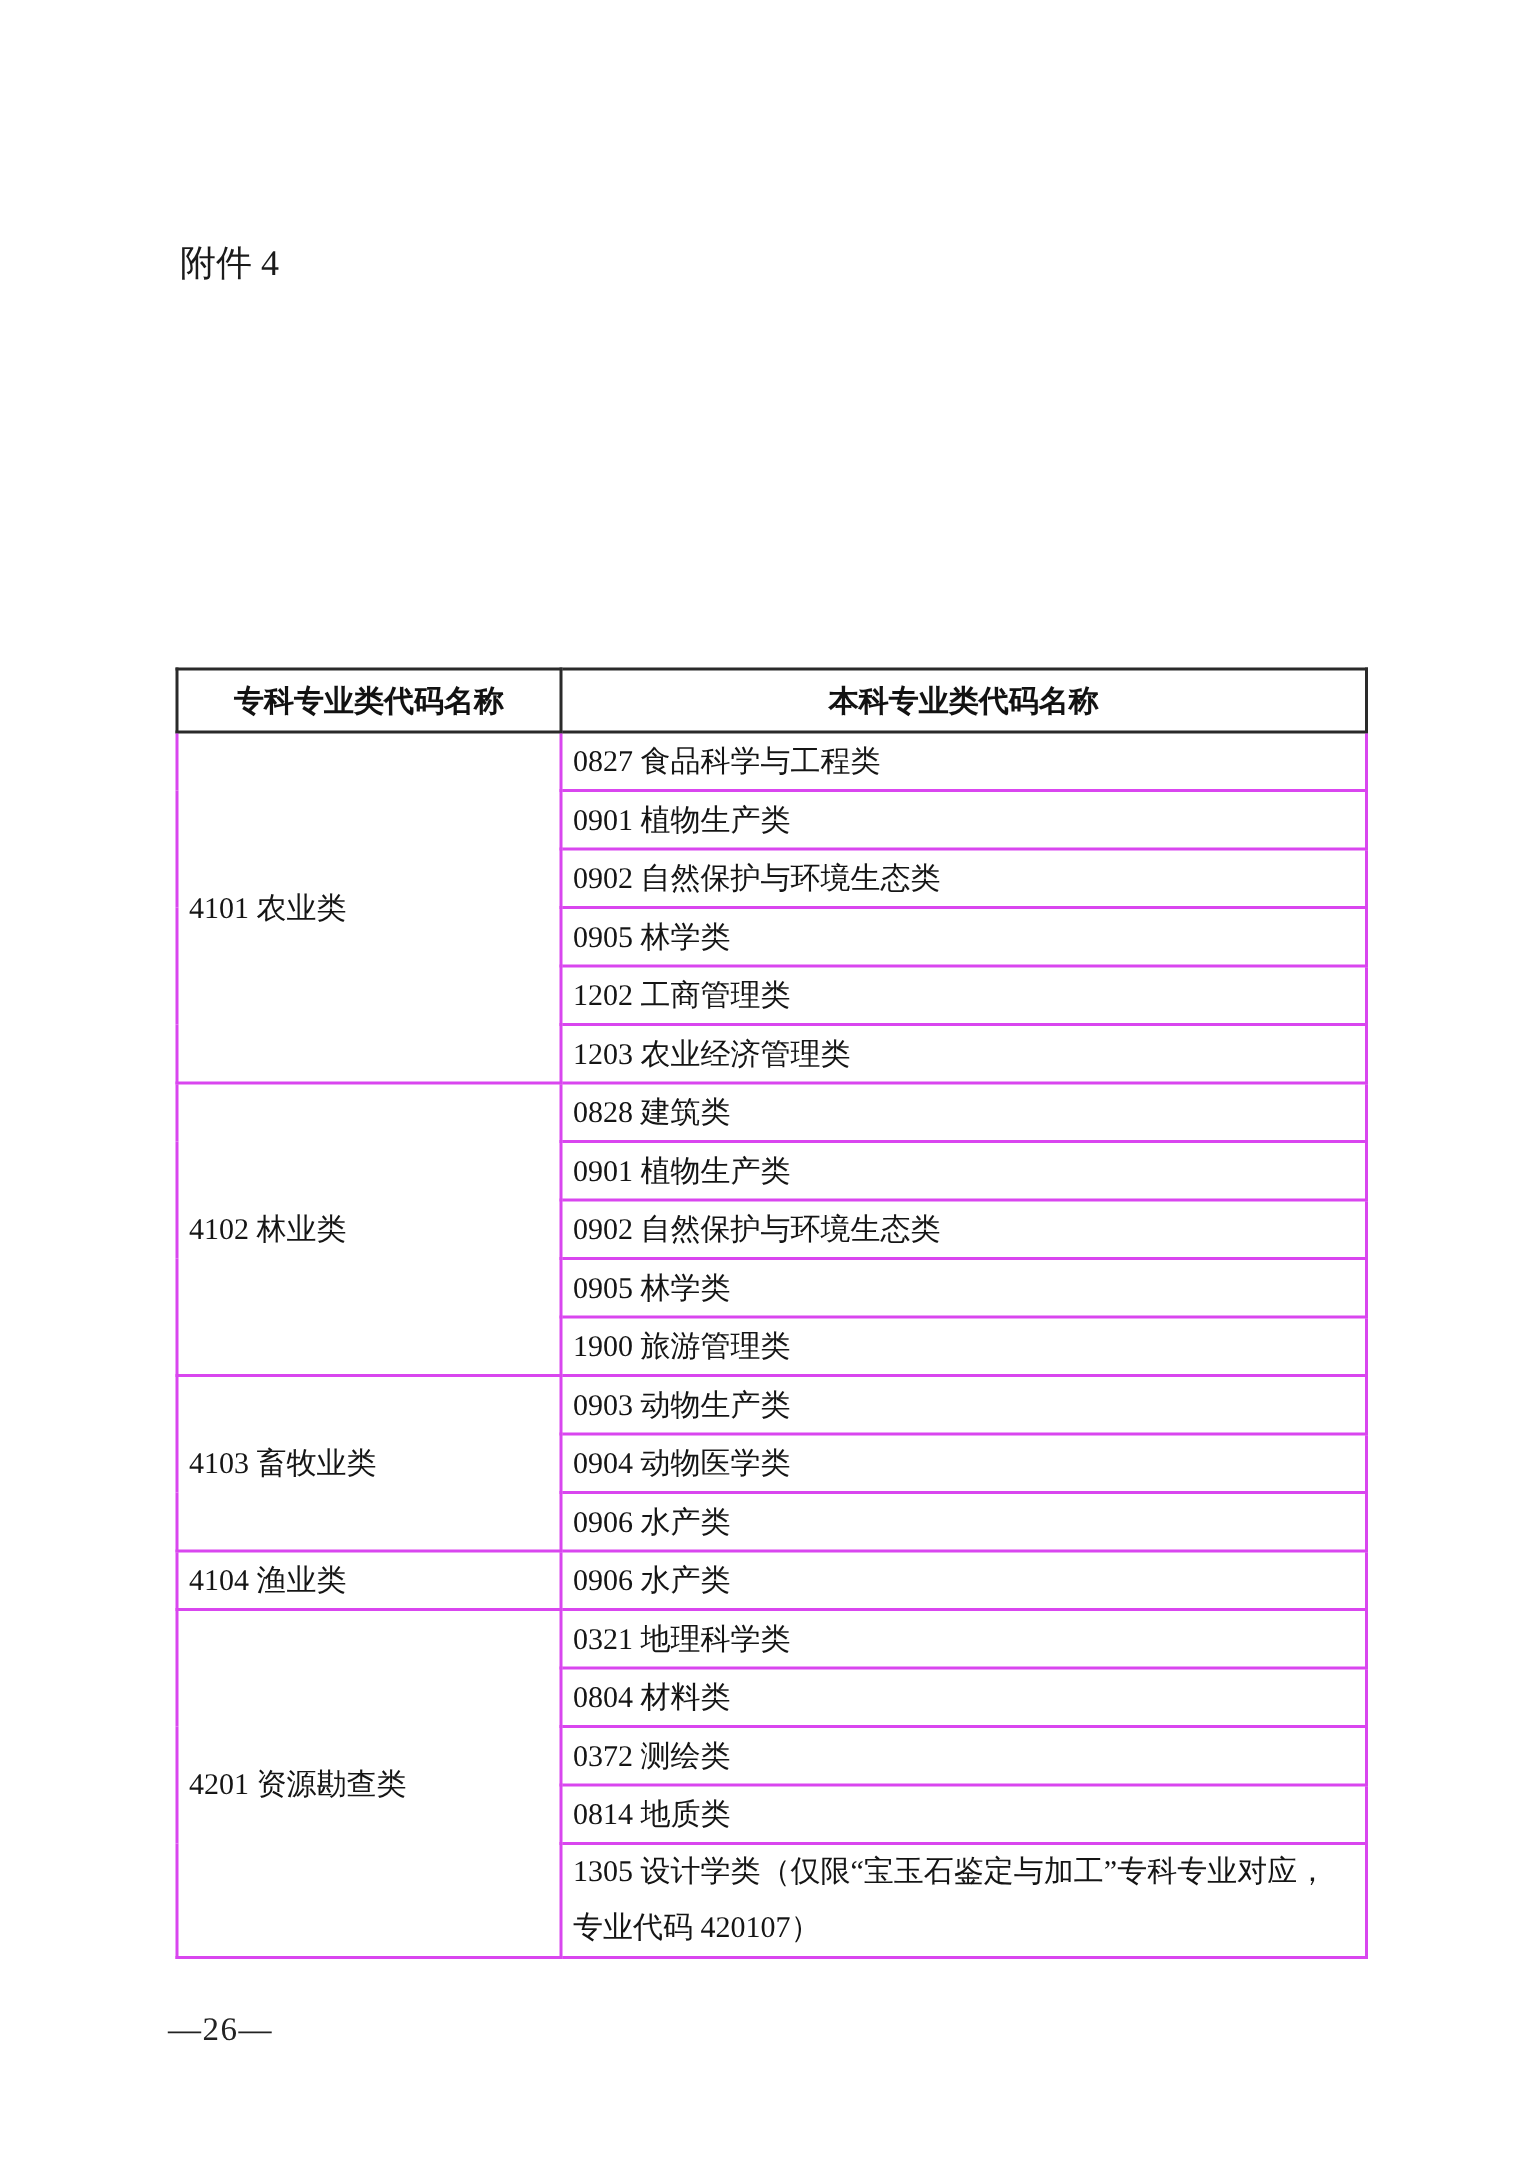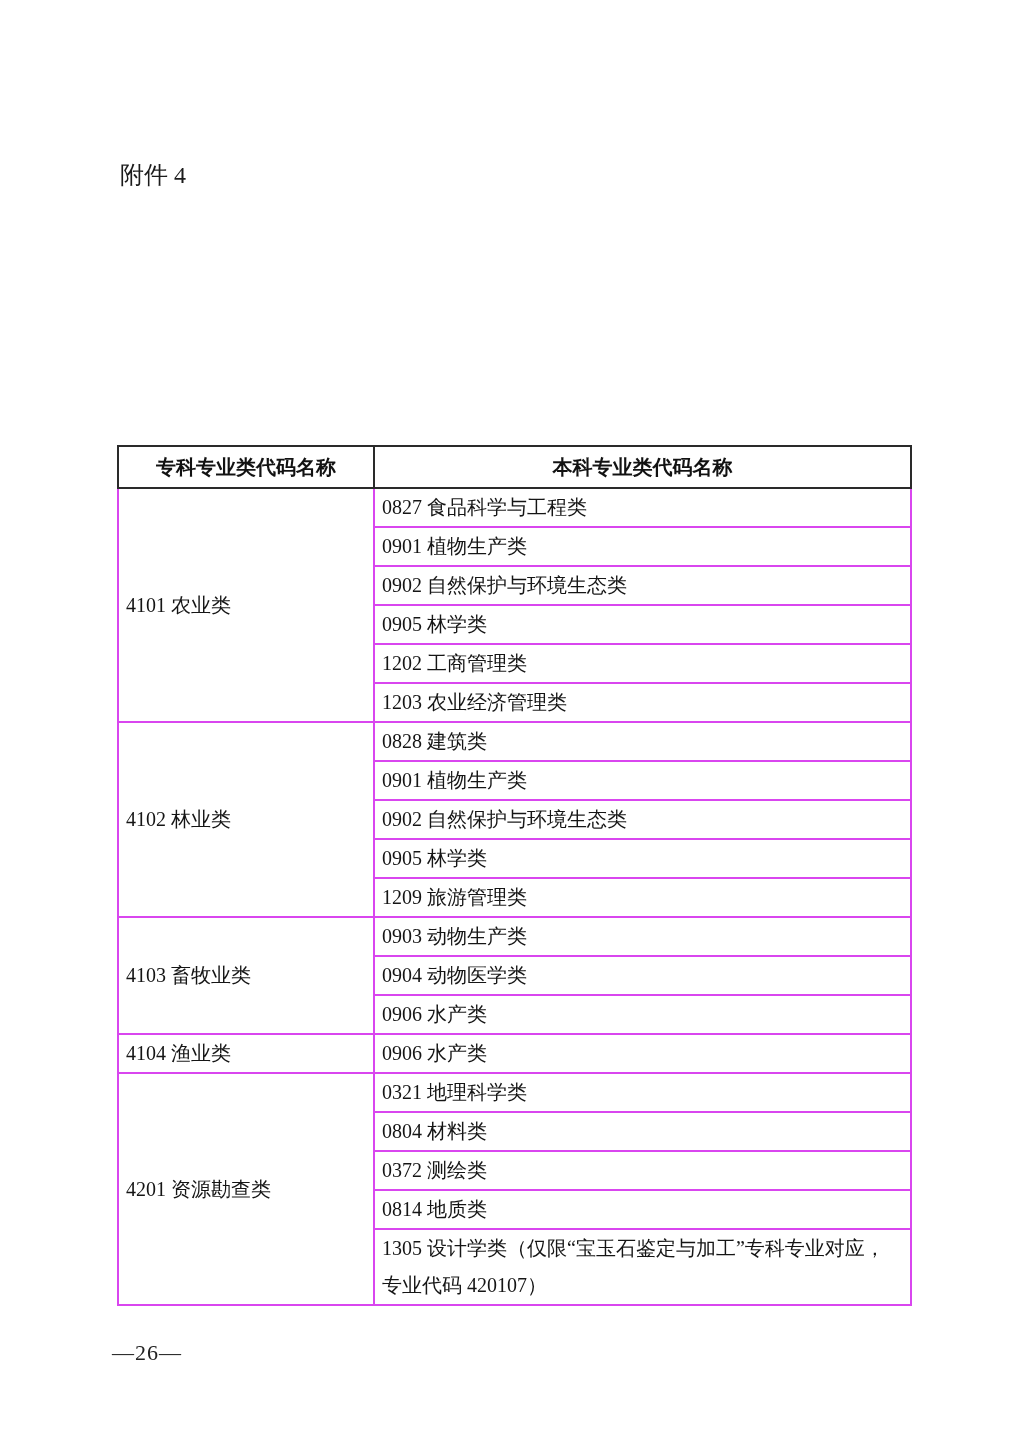--- a/index.html
+++ b/index.html
@@ -129,21 +129,21 @@
         <tr>
           <td class="col-right">0901 植物生产类</td>
         </tr>
         <tr>
           <td class="col-right">0902 自然保护与环境生态类</td>
         </tr>
         <tr>
           <td class="col-right">0905 林学类</td>
         </tr>
         <tr>
-          <td class="col-right">1209 旅游管理类</td>
+          <td class="col-right">1900 旅游管理类</td>
         </tr>
         <tr>
           <td class="col-left" rowspan="3">4103 畜牧业类</td>
           <td class="col-right">0903 动物生产类</td>
         </tr>
         <tr>
           <td class="col-right">0904 动物医学类</td>
         </tr>
         <tr>
           <td class="col-right">0906 水产类</td>

